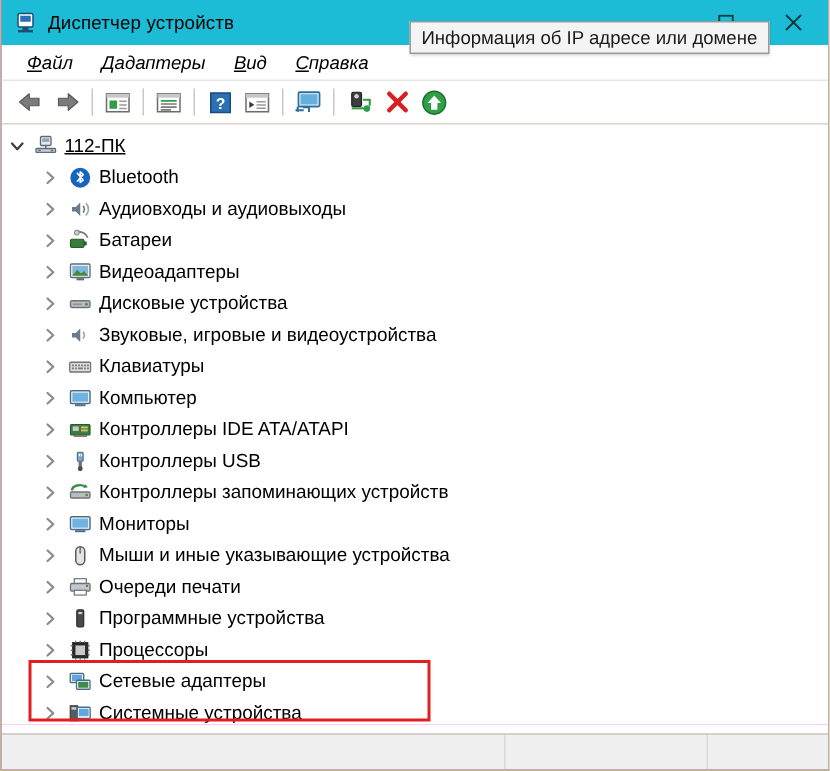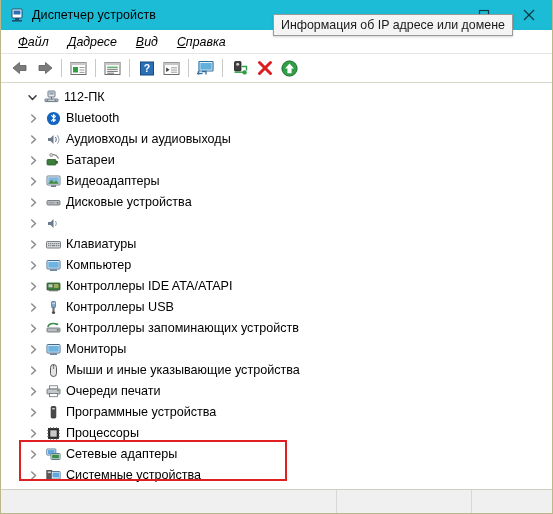--- a/index.html
+++ b/index.html
@@ -134,21 +134,21 @@
     margin-right: 5px;
     flex: 0 0 auto;
     position: relative;
     display: flex; align-items: center; justify-content: center;
   }
   .label {
     font-size: 12.6px;
     color: #000000;
     line-height: 1;
   }
-  .row.lvl0 { padding-left: 25px; }
+  .row.lvl0 { padding-left: 4px; text-decoration: underline; }
   .row.lvl0 .chev { margin-right: 4px; }
   .row.lvl1 { padding-left: 26px; align-items: center; }
   .row.lvl1 .chev { margin-right: 5px; }
 
   
   .redbox {
     position: absolute;
     left: 18px; top: 357px;
     width: 268px; height: 41px;
     border: 2px solid #e02020;
@@ -219,21 +219,21 @@
           <line x1="12" y1="2" x2="2" y2="12" stroke="#0b3a44" stroke-width="1.3"></line>
         </svg>
       </div>
     </div>
   </div>
 
   <div class="tooltip">Информация об IP адресе или домене</div>
 
   <div class="menubar">
     <div class="menu-item"><u>Ф</u><span>айл</span></div>
-    <div class="menu-item"><u>Д</u><span>адресе</span></div>
+    <div class="menu-item"><u>Д</u><span>адаптеры</span></div>
     <div class="menu-item"><u>В</u><span>ид</span></div>
     <div class="menu-item"><u>С</u><span>правка</span></div>
   </div>
 
   <div class="toolbar">
 
     <div class="tb-btn">
       <svg width="18" height="16" viewBox="0 0 18 16">
         <path d="M8.5 2.5 L2 8 L8.5 13.5 L8.5 10.5 L15 10.5 L15 5.5 L8.5 5.5 Z" fill="#7b7b7b" stroke="#5a5a5a" stroke-width="0.8" stroke-linejoin="round"></path>
       </svg>
@@ -437,20 +437,21 @@
         <svg width="11" height="11" viewBox="0 0 11 11">
             <path d="M3.7 2 L7.5 5.5 L3.7 9" fill="none" stroke="#8b8b8b" stroke-width="1.5" stroke-linecap="round" stroke-linejoin="round"></path>
           </svg>
       </span>
       <span class="ico">
         <svg width="15" height="15" viewBox="0 0 15 15">
           <path d="M2 6 L4.5 6 L7.5 3 L7.5 12 L4.5 9 L2 9 Z" fill="#6b7b8c"></path>
           <path d="M9.3 5.2 A3.2 3.2 0 0 1 9.3 9.8" fill="none" stroke="#9aa7b4" stroke-width="1.1"></path>
         </svg>
       </span>
+      <span class="label">Звуковые, игровые и видеоустройства</span>
     </div>
 
     <div class="row lvl1">
       <span class="chev">
         <svg width="11" height="11" viewBox="0 0 11 11">
             <path d="M3.7 2 L7.5 5.5 L3.7 9" fill="none" stroke="#8b8b8b" stroke-width="1.5" stroke-linecap="round" stroke-linejoin="round"></path>
           </svg>
       </span>
       <span class="ico">
         <svg width="15" height="15" viewBox="0 0 15 15">

